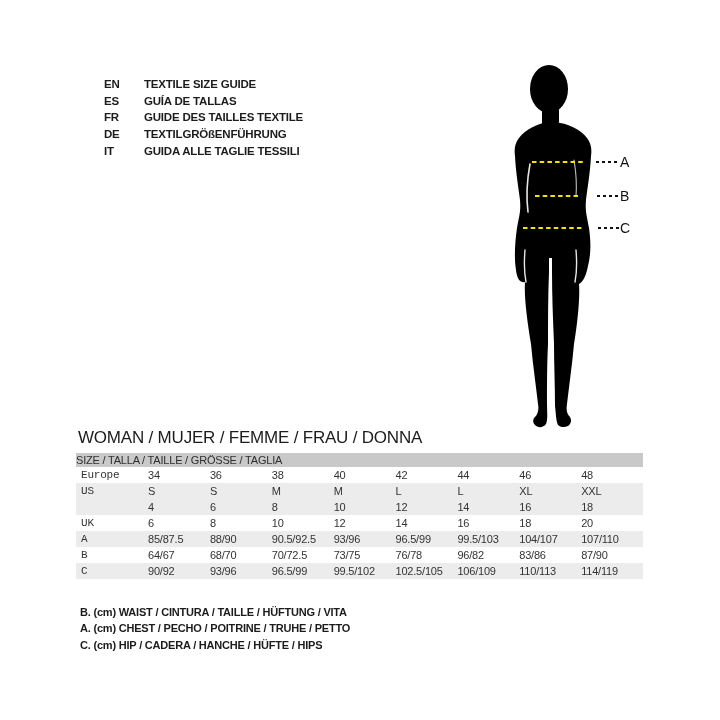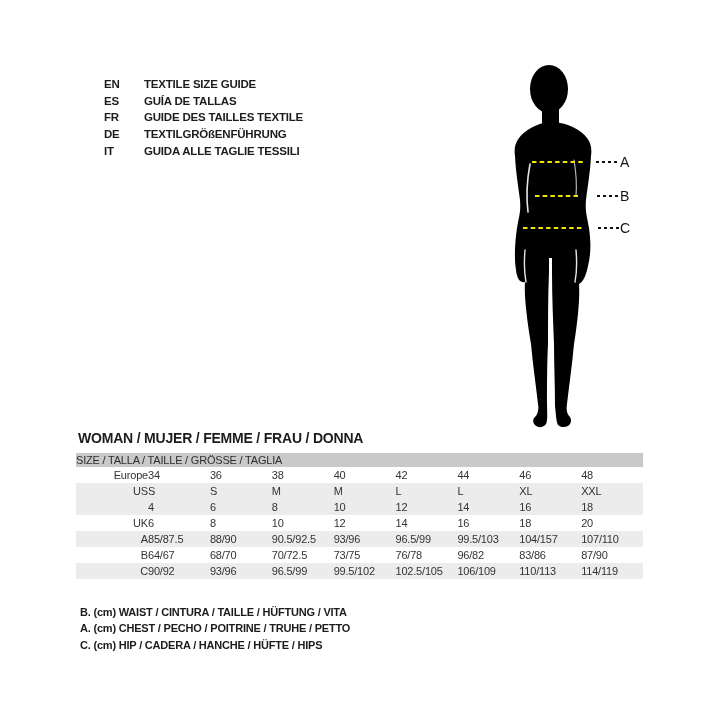--- a/index.html
+++ b/index.html
@@ -16,27 +16,27 @@
   
   .lang-block{position:absolute;left:80px;top:76px;}
   .lang-row{display:flex;line-height:16.7px;font-size:11.5px;font-weight:bold;letter-spacing:-0.2px;color:#1c1c1c;}
   .lang-code{width:40px;flex:0 0 40px;margin-left:24px;}
   .lang-label{white-space:nowrap;}
   
   .figure{position:absolute;left:475px;top:52px;width:170px;height:380px;}
   .figure svg{position:absolute;left:0;top:0;}
   .measure-label{position:absolute;left:145px;width:20px;text-align:left;font-size:14px;line-height:20px;color:#141414;letter-spacing:0;}
   
-  .category-title{position:absolute;left:78px;top:431px;font-size:14px;font-weight:bold;line-height:14px;letter-spacing:-0.2px;color:#1c1c1c;}
+  .category-title{position:absolute;left:78px;top:431px;font-size:17px;font-weight:normal;line-height:14px;letter-spacing:-0.2px;color:#1c1c1c;}
   
   .size-table{position:absolute;left:76px;top:453px;width:567px;}
   .t-header{background:var(--header-bg);height:14px;line-height:14px;font-size:11px;color:#2e2e2e;letter-spacing:-0.2px;}
   .t-row{display:grid;grid-template-columns:72px repeat(8,1fr);height:16px;line-height:16px;font-size:11px;color:#333;letter-spacing:-0.2px;}
   .t-row.shaded{background:var(--shaded-bg);}
-  .t-label{text-align:right;padding-left:5px;}
+  .t-label{text-align:left;padding-left:5px;font-family:Liberation Mono, monospace;}
   .t-cell{text-align:left;white-space:nowrap;}
   
   .legend{position:absolute;left:80px;top:604px;}
   .legend-line{font-size:11px;font-weight:bold;line-height:16.4px;letter-spacing:-0.2px;color:#1c1c1c;white-space:nowrap;}
 </style>
 </head>
 <body>
 
 <div class="canvas">
 
@@ -172,21 +172,21 @@
           <span class="t-cell">20</span>
         </div>
         <div class="t-row shaded">
           <span class="t-label">A</span>
           <span class="t-cell">85/87.5</span>
           <span class="t-cell">88/90</span>
           <span class="t-cell">90.5/92.5</span>
           <span class="t-cell">93/96</span>
           <span class="t-cell">96.5/99</span>
           <span class="t-cell">99.5/103</span>
-          <span class="t-cell">104/157</span>
+          <span class="t-cell">104/107</span>
           <span class="t-cell">107/110</span>
         </div>
         <div class="t-row">
           <span class="t-label">B</span>
           <span class="t-cell">64/67</span>
           <span class="t-cell">68/70</span>
           <span class="t-cell">70/72.5</span>
           <span class="t-cell">73/75</span>
           <span class="t-cell">76/78</span>
           <span class="t-cell">96/82</span>

